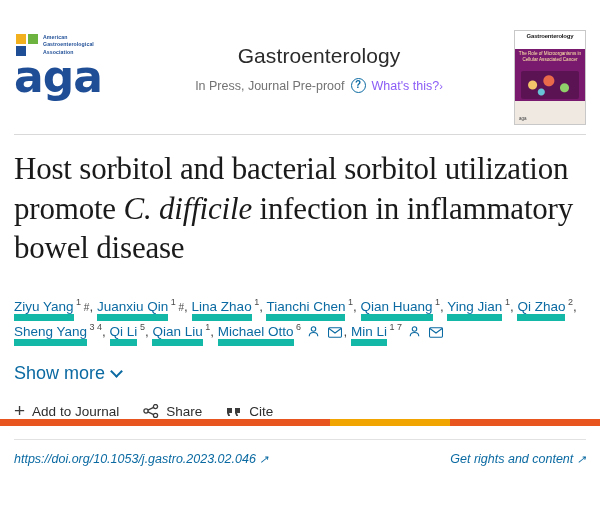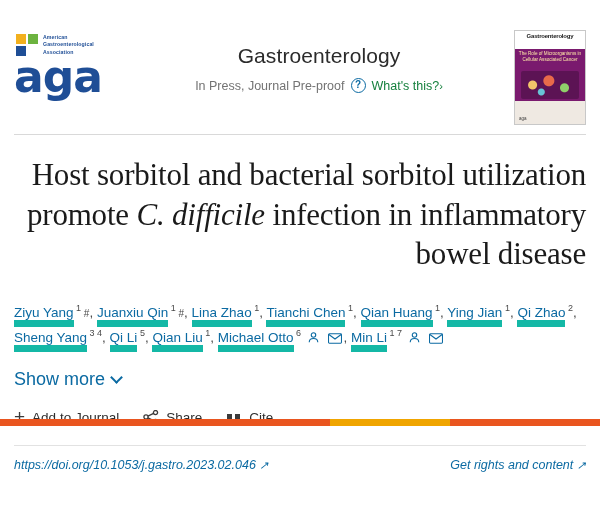--- a/index.html
+++ b/index.html
@@ -95,21 +95,21 @@
     width: 15px; height: 15px;
     border-radius: 50%;
     border: 1.3px solid #0b6aa2;
     color: #0b6aa2;
     font-size: 10px;
     line-height: 12.4px;
     text-align: center;
     display: inline-block;
     font-weight: bold;
   }
-  .whats-this { color: #15803d; }
+  .whats-this { color: #8b5cf6; }
   .whats-this .caret { font-size: 11px; }
 
   .cover {
     flex: 0 0 72px;
     width: 72px;
     height: 95px;
     border: 1px solid #c8c8c8;
     background: linear-gradient(#fff 0 18px, #7a1a6e 18px 70px, #efe9e2 70px 100%);
     position: relative;
     overflow: hidden;
@@ -151,24 +151,23 @@
     border-top: 1px solid #d9d9d9;
     margin: 6px 0 0 0;
   }
 
   
   .article-title {
     font-family: "Liberation Serif", serif;
     font-size: 31px;
     line-height: 1.28;
     color: #1a1a1a;
-    margin: 20px 0 0 0;
+    margin: 14px 0 0 0;
     font-weight: normal;
     letter-spacing: -.2px;
-    text-align: right;
   }
   .article-title i { font-style: italic; }
 
   
   .authors {
     margin-top: 26px;
     font-size: 13.5px;
     line-height: 1.85;
     color: #0b6aa2;
   }

